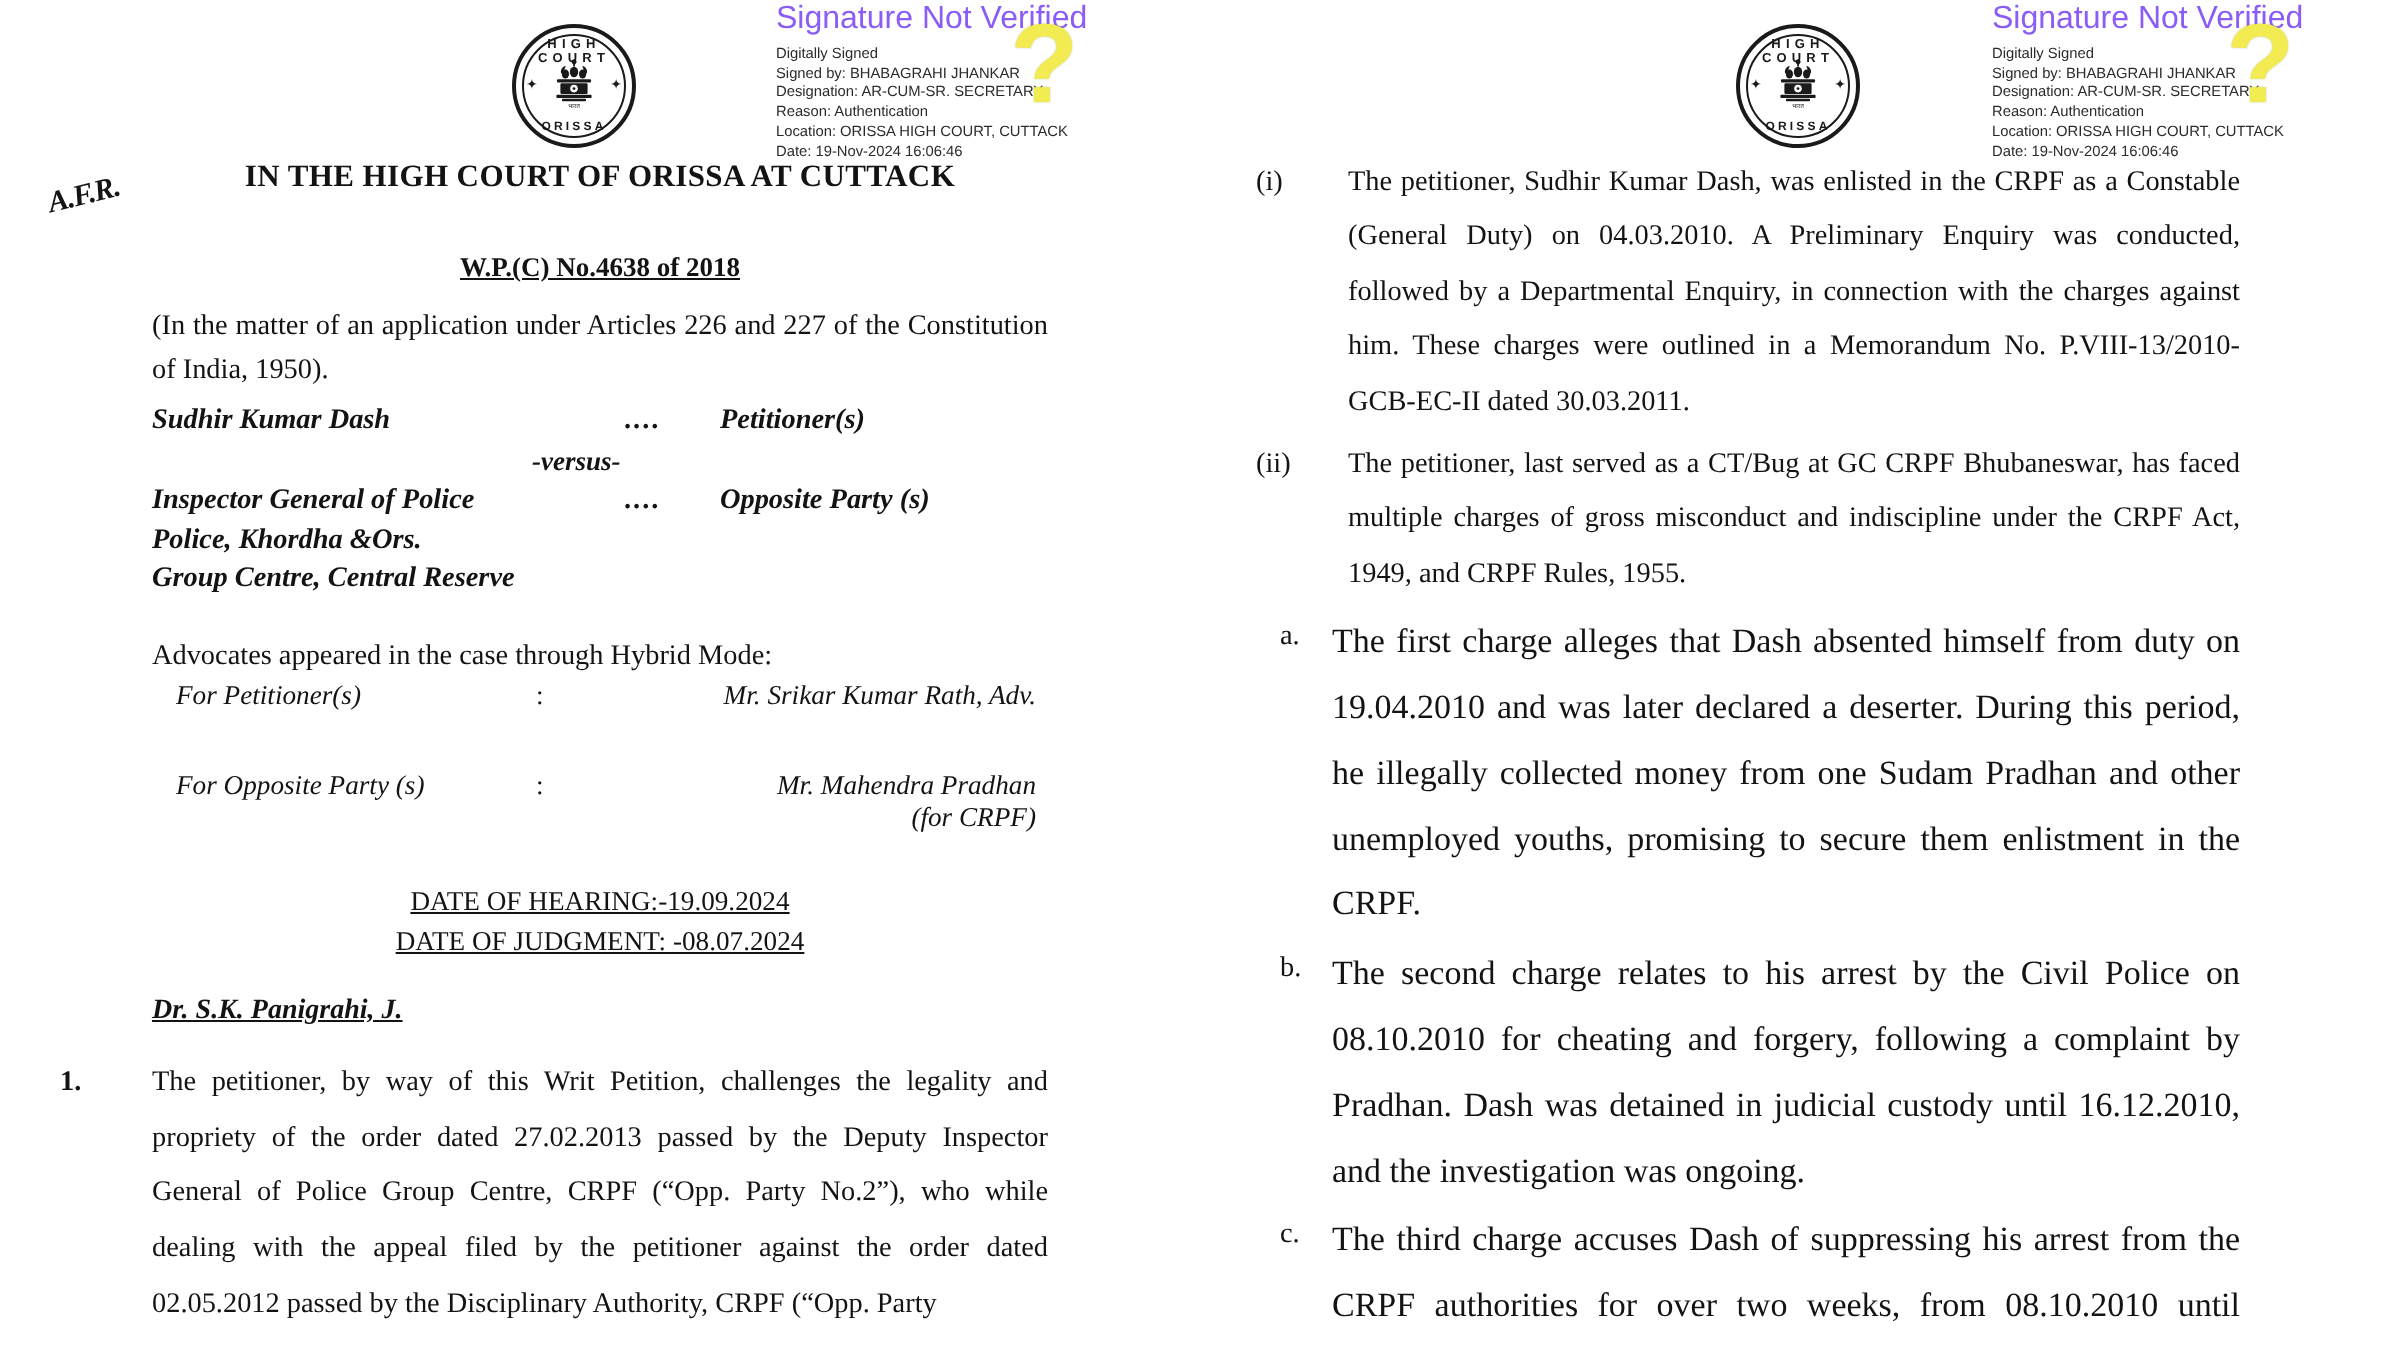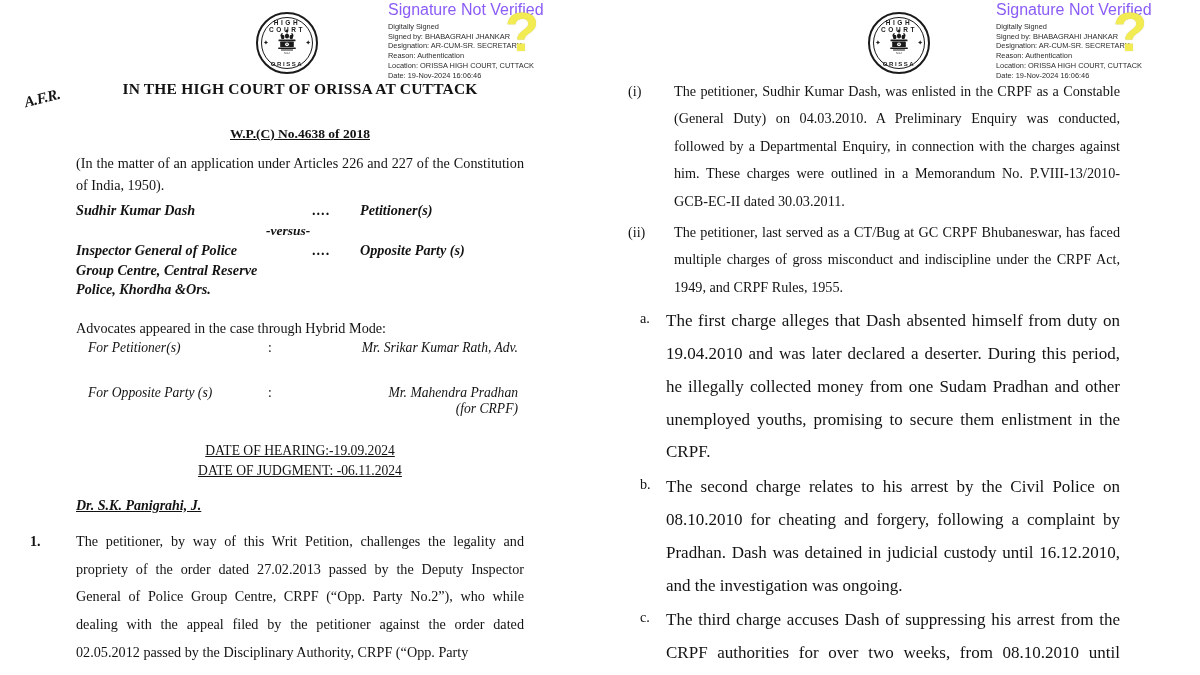--- a/index.html
+++ b/index.html
@@ -354,42 +354,42 @@
           <div class="party-name">Sudhir Kumar Dash</div>
           <div class="party-dots">....</div>
           <div class="party-role">Petitioner(s)</div>
         </div>
         <div class="versus">-versus-</div>
         <div class="party-row">
           <div class="party-name">Inspector General of Police</div>
           <div class="party-dots">....</div>
           <div class="party-role">Opposite Party (s)</div>
         </div>
+        <div class="party-cont">Police, Khordha &amp;Ors.</div>
         <div class="party-cont">Group Centre, Central Reserve</div>
-        <div class="party-cont">Police, Khordha &amp;Ors.</div>
       </div>
 
       <div class="advocates-head">Advocates appeared in the case through Hybrid Mode:</div>
       <div class="adv-row">
         <div class="adv-label">For Petitioner(s)</div>
         <div class="adv-colon">:</div>
         <div class="adv-name">Mr. Srikar Kumar Rath, Adv.</div>
       </div>
       <div class="adv-gap"></div>
       <div class="adv-row">
         <div class="adv-label">For Opposite Party (s)</div>
         <div class="adv-colon">:</div>
         <div class="adv-name">Mr. Mahendra Pradhan</div>
       </div>
       <div class="adv-sub">(for CRPF)</div>
 
 
       <div class="dates">
         <div><span>DATE OF HEARING:-19.09.2024</span></div>
-        <div><span>DATE OF JUDGMENT: -06.11.2024</span></div>
+        <div><span>DATE OF JUDGMENT: -08.07.2024</span></div>
       </div>
 
       <div><span class="judge-line">Dr. S.K. Panigrahi, J.</span></div>
 
       <div class="para-num-block">
         <div class="para-marker">1.</div>
         <div class="para-text">The petitioner, by way of this Writ Petition, challenges the legality and propriety of the order dated 27.02.2013 passed by the Deputy Inspector General of Police Group Centre, CRPF (“Opp. Party No.2”), who while dealing with the appeal filed by the petitioner against the order dated 02.05.2012 passed by the Disciplinary Authority, CRPF (“Opp. Party</div>
       </div>
 
     </div>

